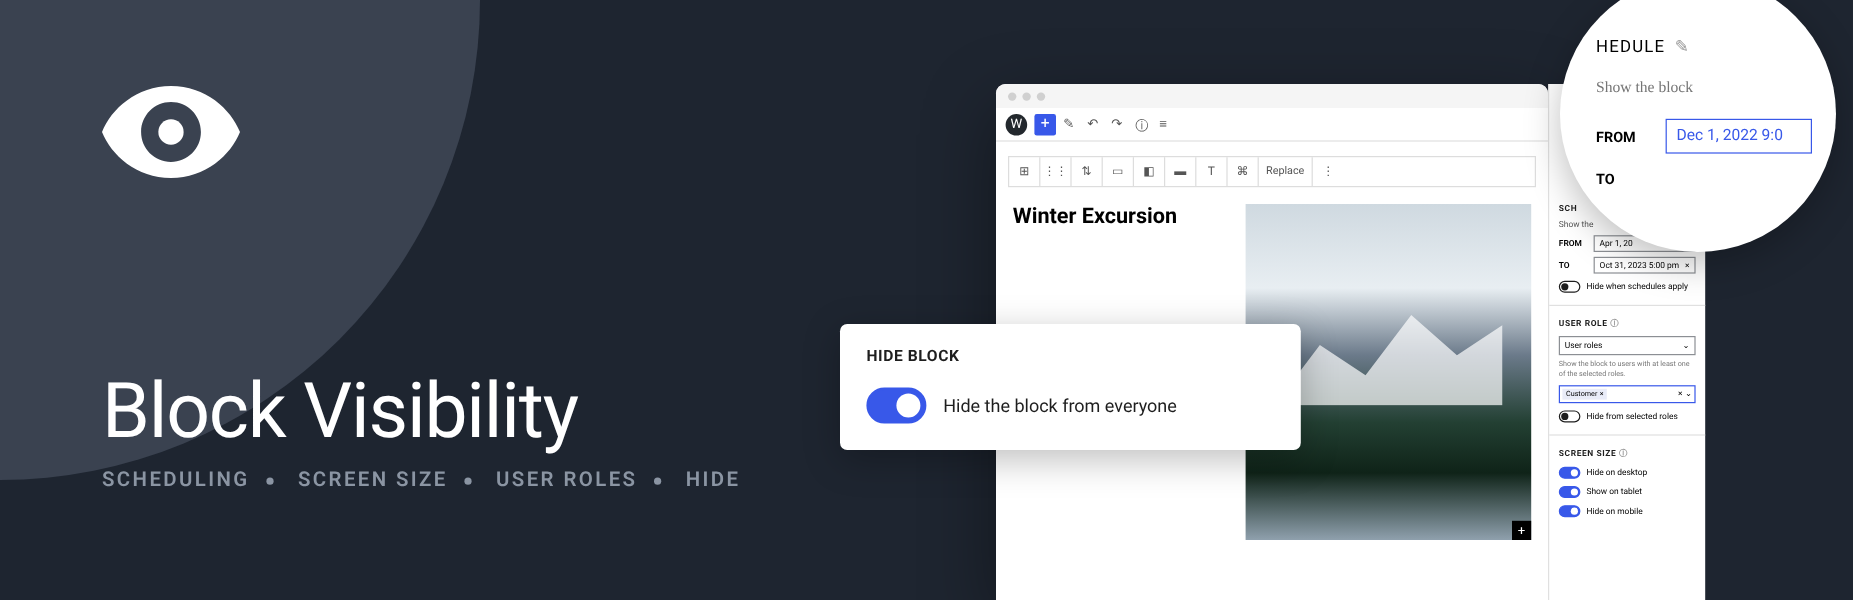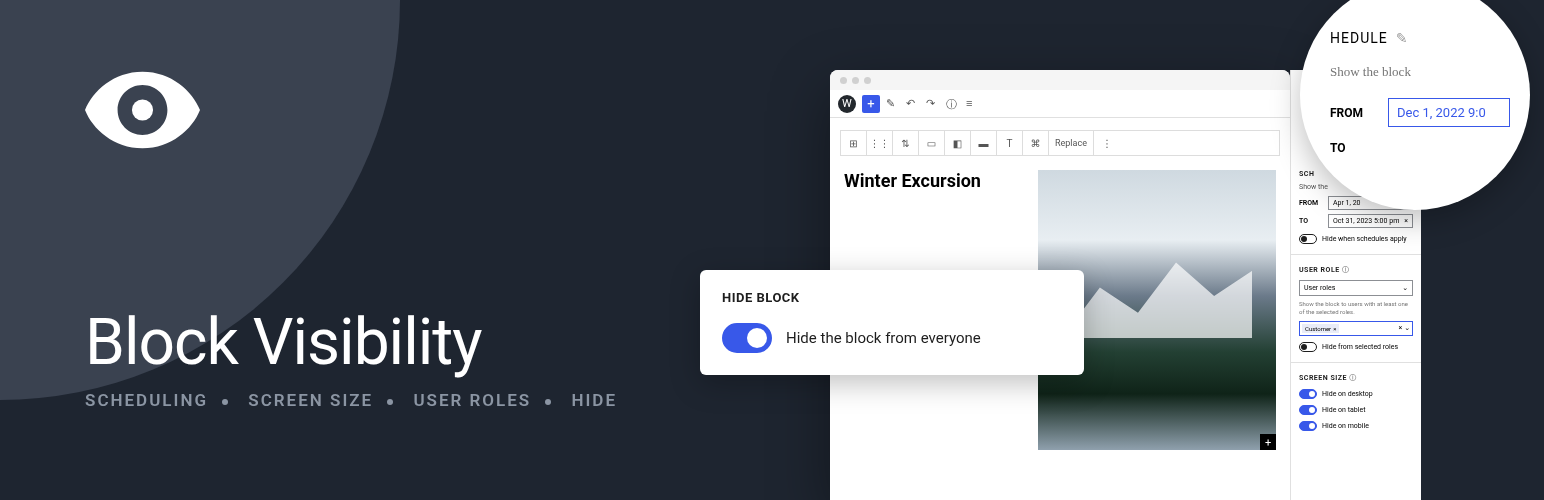--- a/index.html
+++ b/index.html
@@ -177,21 +177,21 @@
     <div class="sb-toggle-label">Hide from selected roles</div>
   </div>
   <div class="sb-divider"></div>
   <div class="sb-section-label"><span>SCREEN SIZE</span> <span style="color:#999">ⓘ</span></div>
   <div class="sb-toggle-row">
     <div class="mini-toggle on"></div>
     <div class="sb-toggle-label">Hide on desktop</div>
   </div>
   <div class="sb-toggle-row">
     <div class="mini-toggle on"></div>
-    <div class="sb-toggle-label">Hide on tablet</div>
+    <div class="sb-toggle-label">Show on tablet</div>
   </div>
   <div class="sb-toggle-row">
     <div class="mini-toggle on"></div>
     <div class="sb-toggle-label">Hide on mobile</div>
   </div>
 </div>
 
 <div class="hide-card">
   <div class="hide-card-title">HIDE BLOCK</div>
   <div class="hide-row">

